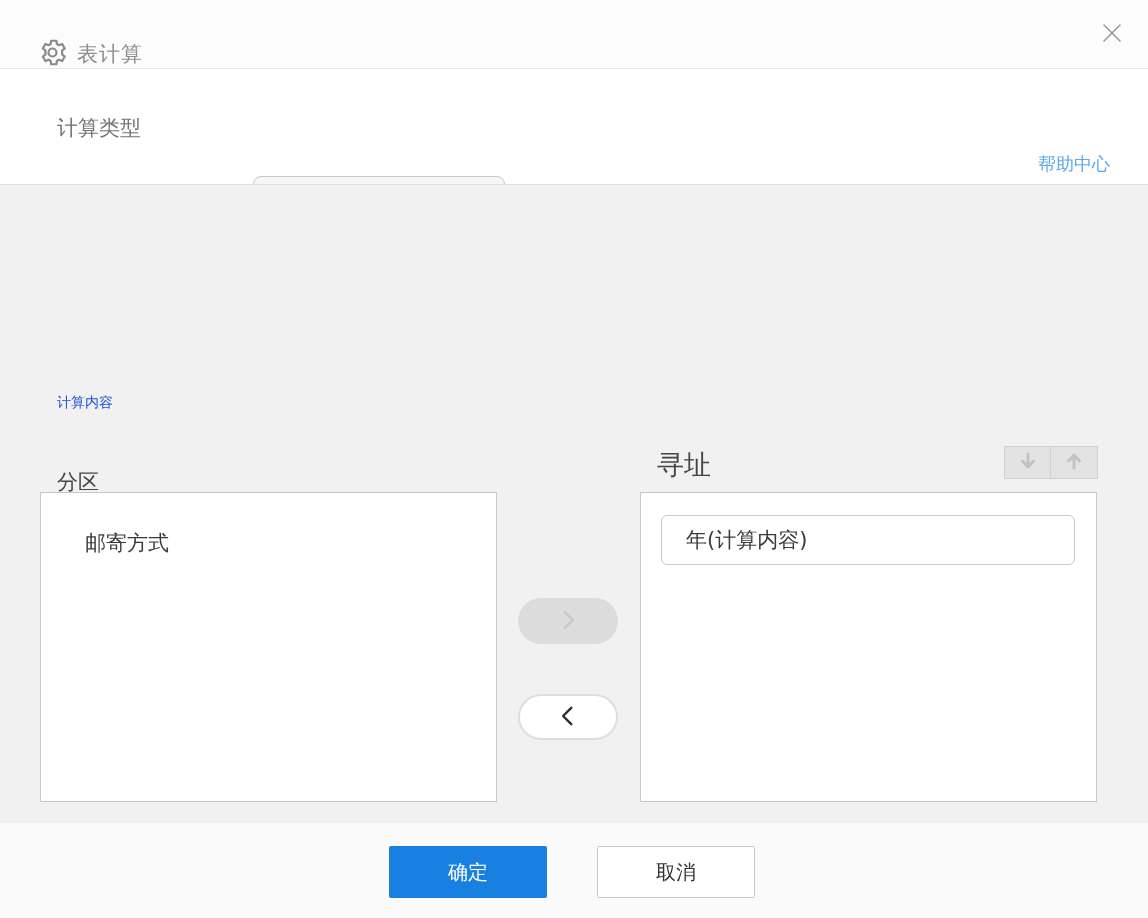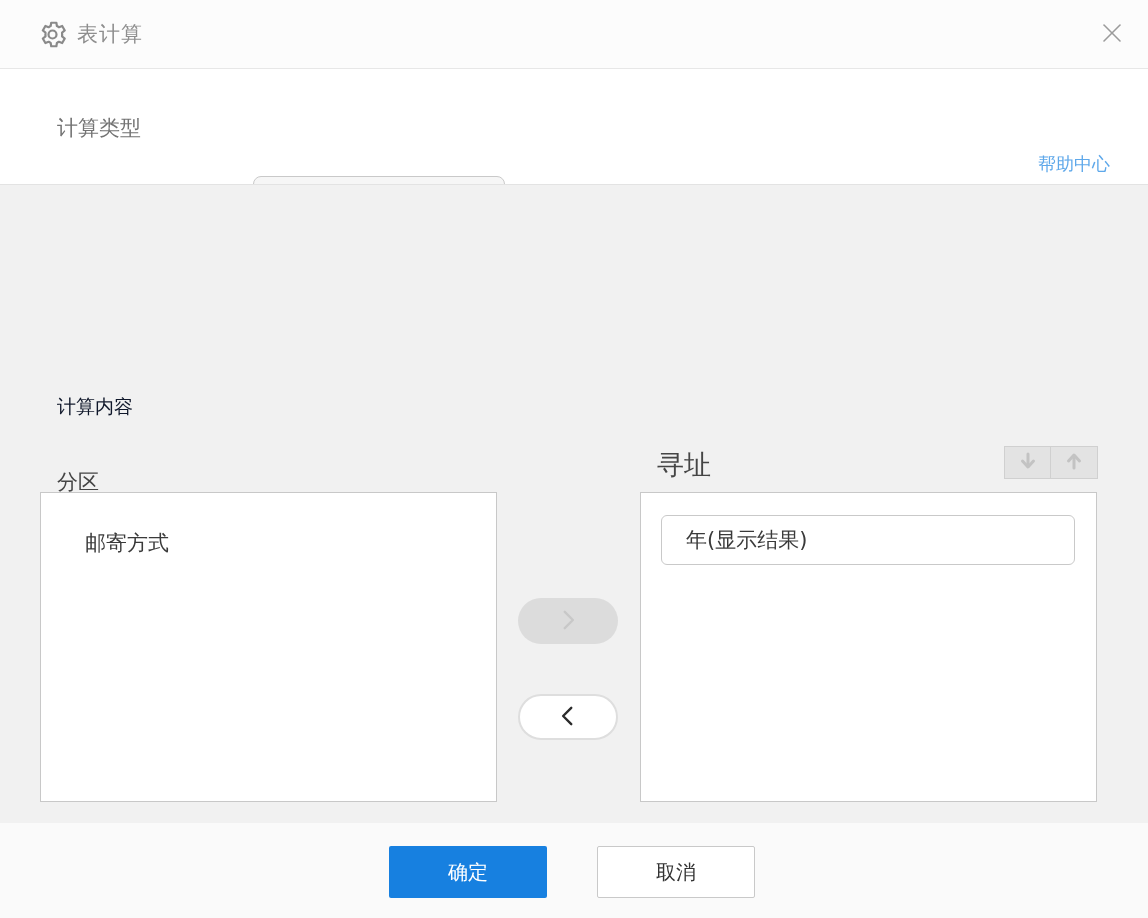--- a/index.html
+++ b/index.html
@@ -8,21 +8,21 @@
     background:#ffffff;
     width:1148px;height:918px;
   }
   .dialog{
     position:relative;width:1148px;height:918px;background:#ffffff;overflow:hidden;
   }
   
   .hdr{
     position:absolute;left:0;top:0;width:1148px;height:68px;
     background:#fcfcfc;border-bottom:1px solid #e7e7e7;
-    display:flex;align-items:center;
+    display:flex;align-items:flex-end;
   }
   .hdr .gear{margin-left:37px;width:31px;height:31px;display:flex;align-items:center;}
   .hdr .ttl{margin-left:9px;font-size:21px;color:#8e8e8e;letter-spacing:1px;}
   .closebtn{
     position:absolute;right:18px;top:16px;width:36px;height:36px;
     display:flex;align-items:center;justify-content:center;cursor:pointer;background:none;border:none;padding:0;
   }
   
   .typerow{position:absolute;left:0;top:69px;width:1148px;height:115px;background:#ffffff;}
   .lbl{font-size:21px;color:#737373;}
@@ -37,21 +37,21 @@
   .sel-type{left:253px;top:107px;width:252px;}
   .helplink{
     position:absolute;right:38px;top:59px;transform:translateY(-50%);
     font-size:18px;color:#5ea8ea;text-decoration:none;cursor:pointer;margin-top:36px;
   }
   
   .mainsec{
     position:absolute;left:0;top:184px;width:1148px;height:639px;
     background:#f1f1f1;border-top:1px solid #e3e3e3;box-sizing:border-box;
   }
-  .sec-title{position:absolute;left:57px;top:209px;font-size:19px;color:#0f172a;}
+  .sec-title{position:absolute;left:57px;top:209px;font-size:14px;color:#1d4ed8;}
   .part-lbl{position:absolute;left:57px;top:262px;font-size:21px;color:#454545;margin-top:21px;}
   .addr-lbl{position:absolute;left:657px;top:262px;font-size:27px;color:#454545;}
   .movegrp{position:absolute;left:1004px;top:261px;display:flex;}
   .movebtn{
     width:47px;height:33px;background:#e3e3e3;border:1px solid #d0d0d0;
     display:flex;align-items:center;justify-content:center;padding:0;cursor:default;
   }
   .movebtn + .movebtn{border-left:none;}
   .listbox{
     position:absolute;top:307px;width:457px;height:310px;
@@ -164,21 +164,21 @@
     </button>
     <button class="transfbtn t-left">
       <span>
         <svg width="26" height="26" viewBox="0 0 24 24" fill="none" stroke="#2b2b2b" stroke-width="2.2" stroke-linecap="round" stroke-linejoin="round">
           <polyline points="15,4.5 7.5,12 15,19.5"></polyline>
         </svg>
       </span>
     </button>
 
     <div class="listbox box-addr">
-      <div class="pillitem">年(显示结果)</div>
+      <div class="pillitem">年(计算内容)</div>
     </div>
 
     <div class="disp-title">显示结果</div>
     <div class="disp-prefix">显示每项与</div>
     <div class="selectbox sel-result">
       
       
     </div>
     <div class="disp-suffix">的计算的结果</div>
   </div>

